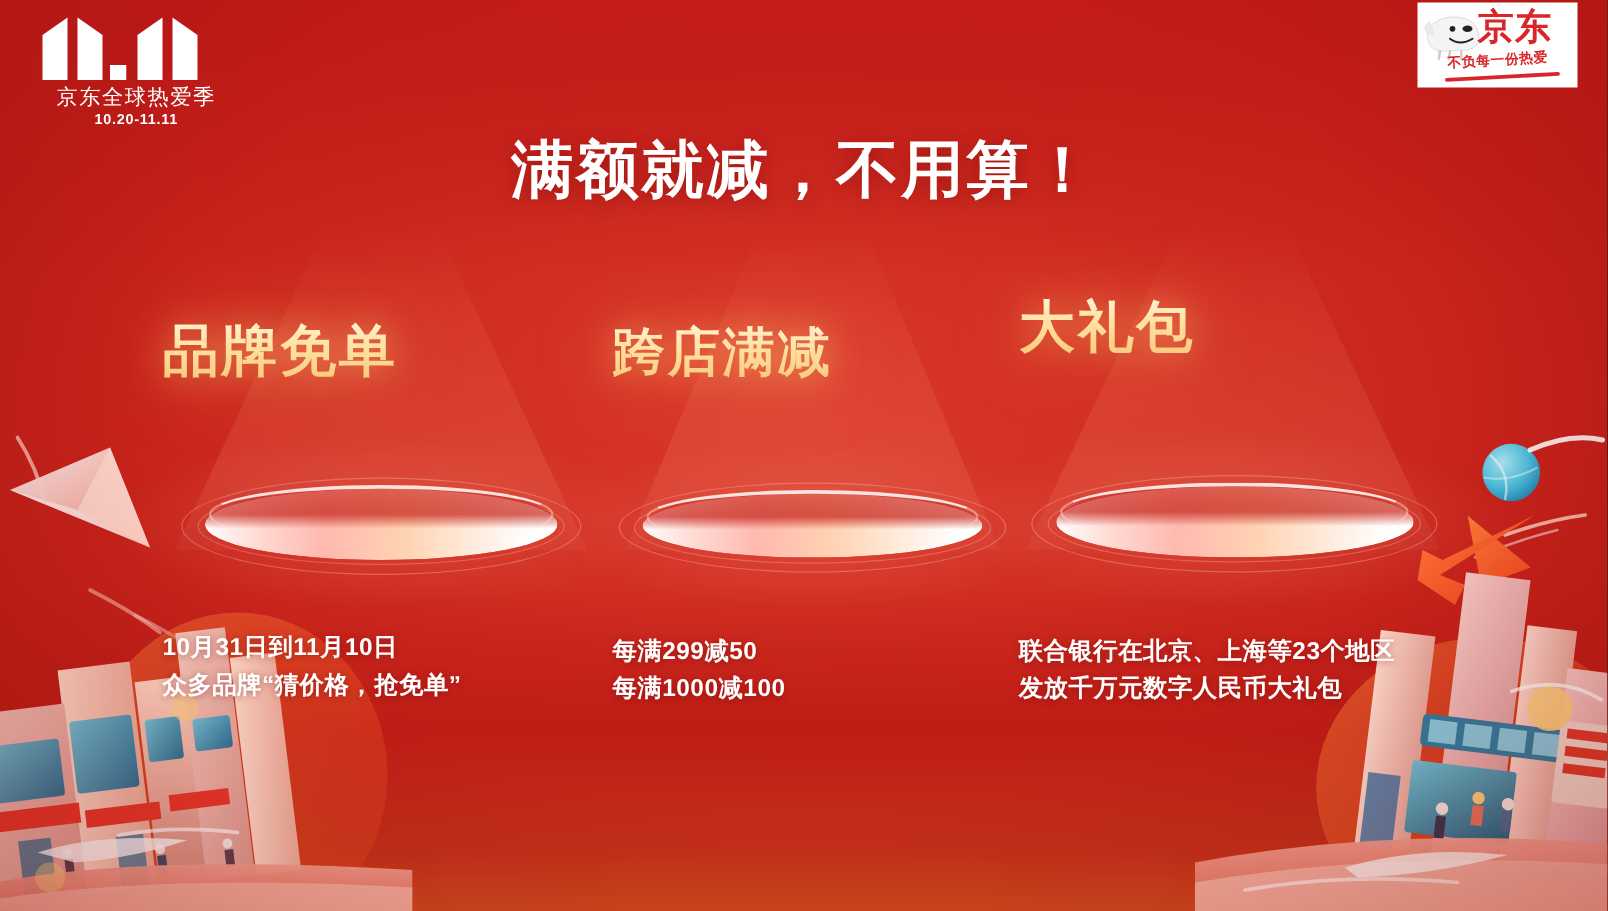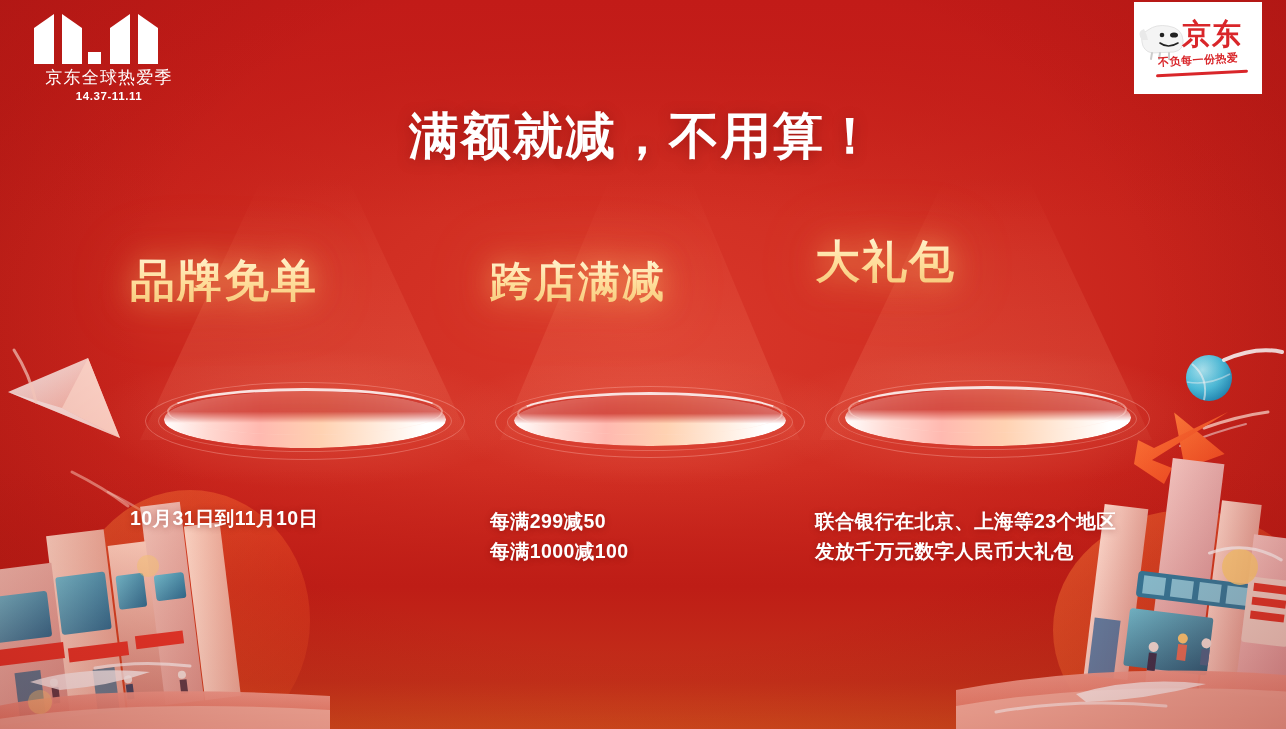--- a/index.html
+++ b/index.html
@@ -52,21 +52,21 @@
     color: #ffffff; font-size: 17px; font-weight: 400; letter-spacing: 1.2px;
   }
   .logo-1111 .sub2 {
     position: absolute; left: 0; top: 80px; width: 190px;
     text-align: center;
     color: #ffffff; font-size: 11.5px; font-weight: 600; letter-spacing: 0.6px;
   }
 
   .jd-logo {
     position: absolute; right: 24px; top: 2px;
-    width: 128px; height: 92px;
+    width: 128px; height: 68px;
     background: #ffffff;
     display: flex; align-items: center; justify-content: center;
   }
   .jd-inner { position: relative; width: 124px; height: 80px; }
   .jd-word {
     position: absolute; left: 46px; top: 12px;
     font-size: 29px; font-weight: 700; color: #d9262a; letter-spacing: 1px;
     line-height: 1;
   }
   .jd-tag {
@@ -390,21 +390,21 @@
 
   <div class="logo-1111">
     <svg class="glyph" width="160" height="56" viewBox="0 0 160 56">
       <path d="M6 52 L6 16 L26 2 L26 52 Z" fill="#ffffff"></path>
       <path d="M34 52 L34 2 L54 16 L54 52 Z" fill="#ffffff"></path>
       <rect x="60" y="40" width="13" height="12" fill="#ffffff"></rect>
       <path d="M82 52 L82 16 L102 2 L102 52 Z" fill="#ffffff"></path>
       <path d="M110 52 L110 2 L130 16 L130 52 Z" fill="#ffffff"></path>
     </svg>
     <div class="sub1">京东全球热爱季</div>
-    <div class="sub2">14.37-11.11</div>
+    <div class="sub2">10.20-11.11</div>
   </div>
 
   <div class="jd-logo">
     <div class="jd-inner">
       <svg style="position:absolute; left:2px; top:12px;" width="48" height="40" viewBox="0 0 48 40">
         <path d="M4 22 Q2 14 10 10 Q18 4 30 6 Q44 8 45 20 Q46 30 36 32 L14 33 Q5 31 4 22 Z" fill="#f4f4f4" stroke="#ddd" stroke-width="0.8"></path>
         <path d="M4 20 Q-2 12 6 9 Q9 15 10 20 Z" fill="#e9e9e9"></path>
         <circle cx="24" cy="15" r="2.3" fill="#222"></circle>
         <ellipse cx="36" cy="15" rx="4" ry="2.6" fill="#222"></ellipse>
         <path d="M22 23 Q30 29 40 23" stroke="#222" stroke-width="1.6" fill="none" stroke-linecap="round"></path>
@@ -439,20 +439,21 @@
     <div class="rim"></div>
     <div class="toplip"></div>
   </div>
 
   <div class="col col-1">
     <div class="col-head">
       <div>品牌免单</div>
     </div>
     <div class="col-desc">
       <div>10月31日到11月10日</div>
+      <div>众多品牌“猜价格，抢免单”</div>
     </div>
   </div>
 
   <div class="col col-2">
     <div class="col-head">
       <div>跨店满减</div>
     </div>
     <div class="col-desc">
       <div>每满299减50</div>
       <div>每满1000减100</div>

